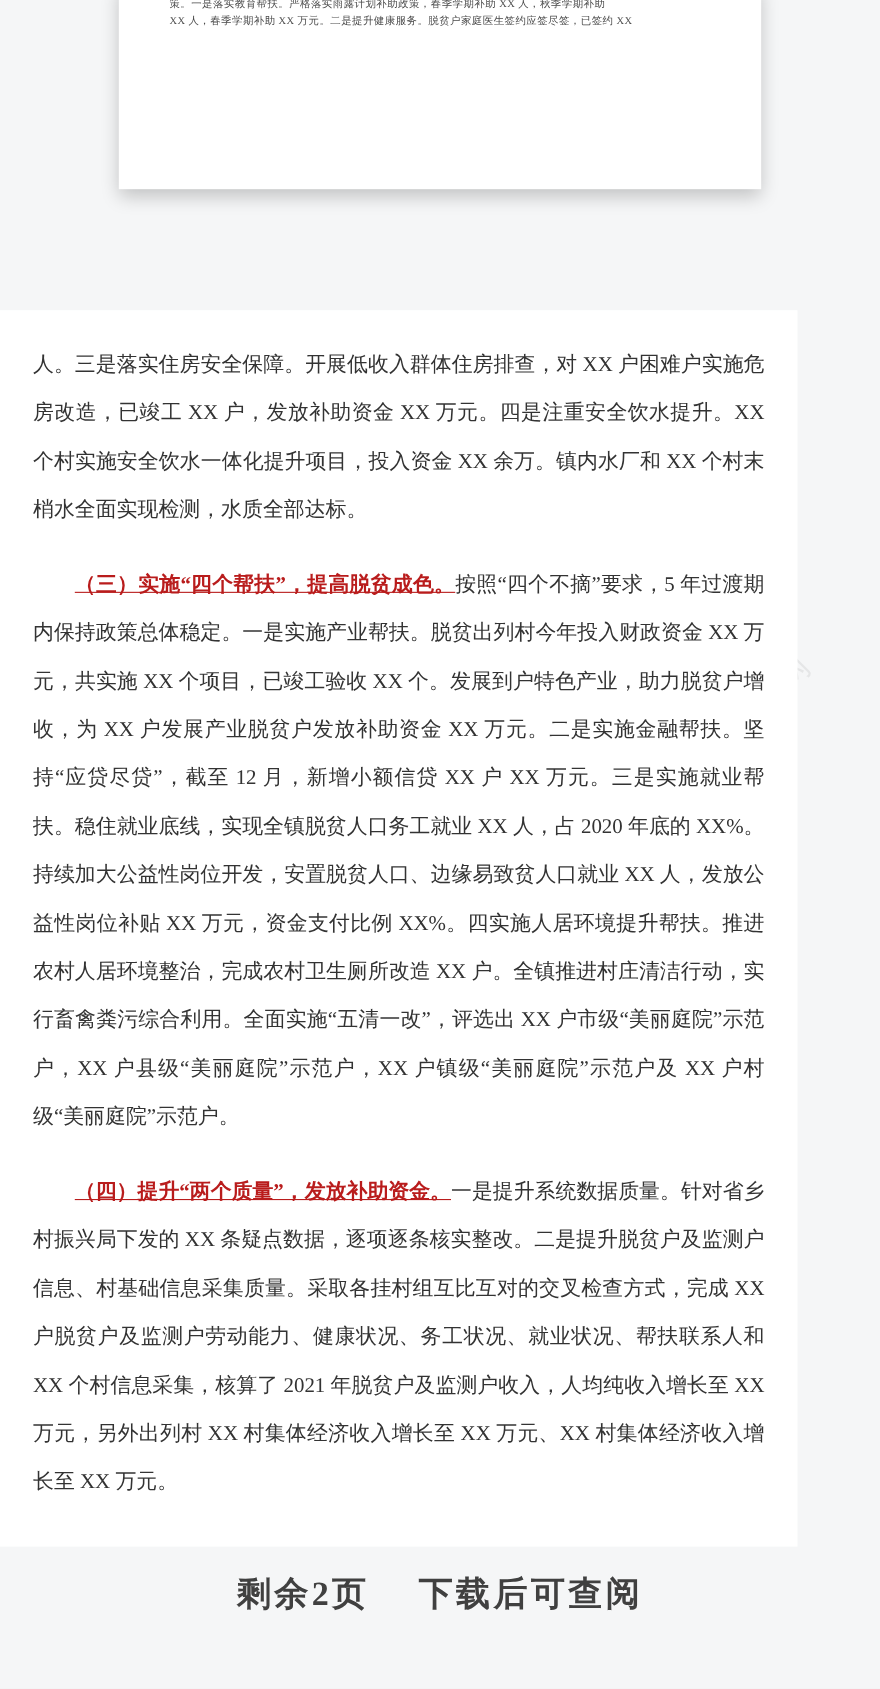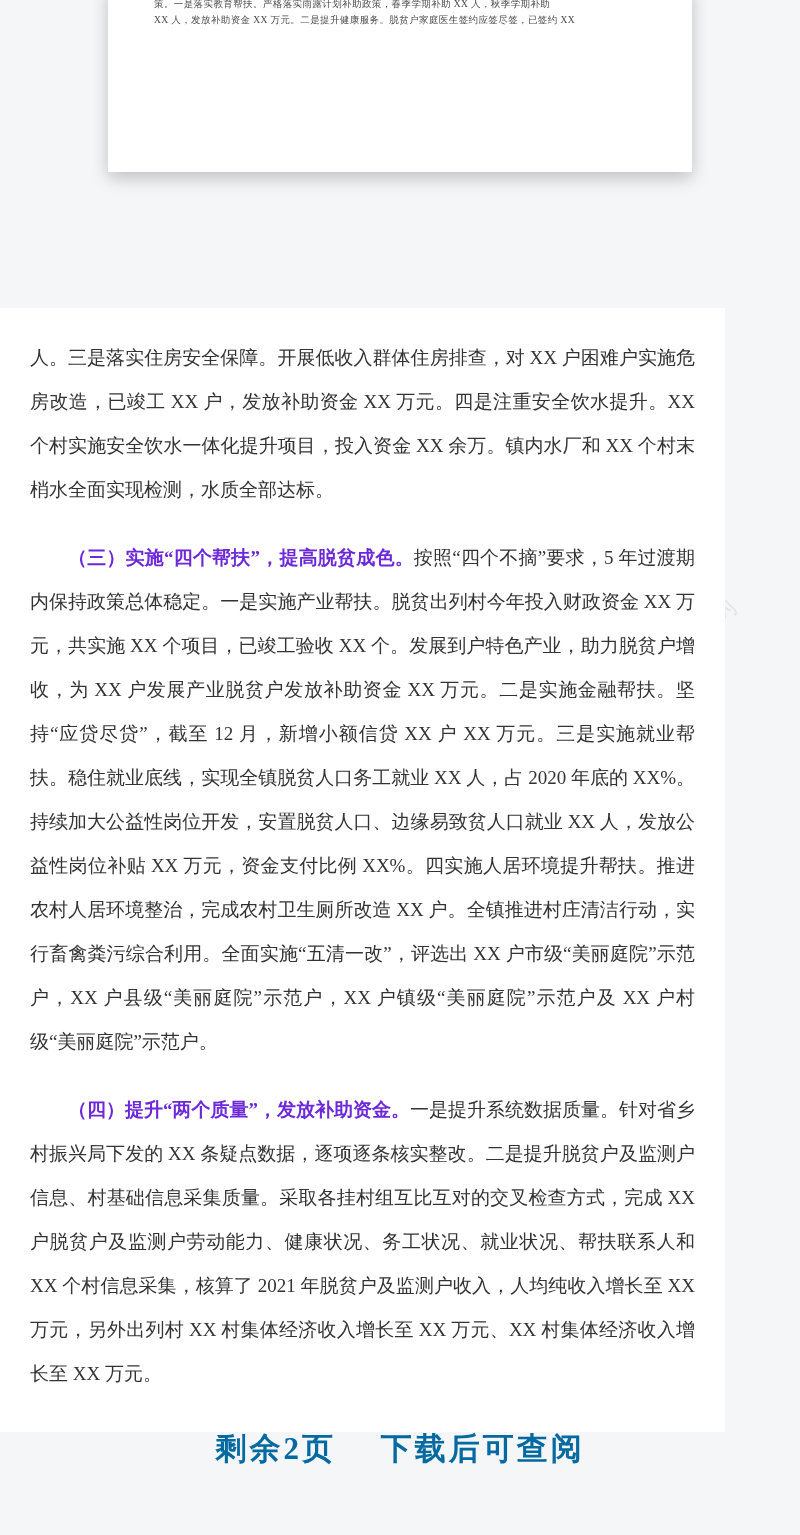--- a/index.html
+++ b/index.html
@@ -33,36 +33,36 @@
     color: #4a4a4a;
     letter-spacing: 0.4px;
     white-space: nowrap;
     overflow: hidden;
   }
 
   
   .doc-page {
     position: absolute;
     left: 0;
-    top: 308px;
+    top: 282px;
     width: 725px;
     min-height: 1096px;
     background: #ffffff;
     padding: 28px 30px 36px 30px;
   }
   .para {
     font-size: 19px;
     line-height: 44px;
     color: #333333;
     text-align: justify;
     text-indent: 2em;
     margin-top: 24px;
   }
   .para.continuation { text-indent: 0; margin-top: 0; }
-  .para .lead { font-weight: bold; color: #6d28d9; }
+  .para .lead { font-weight: bold; color: #b91c1c; text-decoration: underline; }
 
   
   .watermark {
     position: absolute;
     font-size: 30px;
     letter-spacing: 8px;
     color: #000000;
     opacity: 0.06;
     transform: rotate(-45deg);
     white-space: nowrap;
@@ -72,31 +72,31 @@
   
   .footer-note {
     position: absolute;
     left: 0;
     right: 0;
     top: 1428px;
     text-align: center;
     font-size: 31px;
     font-weight: bold;
     letter-spacing: 3px;
-    color: #0369a1;
+    color: #404040;
   }
 </style>
 </head>
 <body>
 
 <div class="screen">
 
   <div class="page-thumb">
     <div class="tiny-line">策。一是落实教育帮扶。严格落实雨露计划补助政策，春季学期补助 XX 人，秋季学期补助</div>
-    <div class="tiny-line">XX 人，发放补助资金 XX 万元。二是提升健康服务。脱贫户家庭医生签约应签尽签，已签约 XX</div>
+    <div class="tiny-line">XX 人，春季学期补助 XX 万元。二是提升健康服务。脱贫户家庭医生签约应签尽签，已签约 XX</div>
   </div>
 
   <div class="watermark" style="left:130px; top:560px;">千图网</div>
   <div class="watermark" style="left:315px; top:515px;">千图网</div>
   <div class="watermark" style="left:640px; top:615px;">千图网</div>
   <div class="watermark" style="left:310px; top:705px;">千图网</div>
   <div class="watermark" style="left:70px; top:920px;">千图网</div>
   <div class="watermark" style="left:525px; top:905px;">千图网</div>
   <div class="watermark" style="left:330px; top:1140px;">千图网</div>
 

